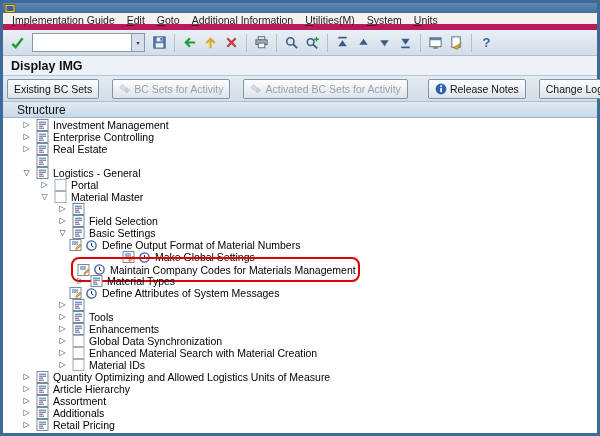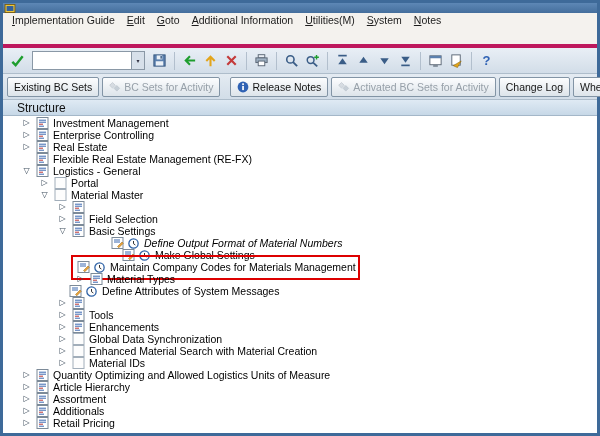--- a/index.html
+++ b/index.html
@@ -4,21 +4,21 @@
 <style>
   * { margin:0; padding:0; box-sizing:border-box; }
   html,body { width:600px; height:436px; overflow:hidden; background:#fff;
               font-family:"Liberation Sans","DejaVu Sans",sans-serif; }
   .window { width:600px; height:436px; border:3px solid #3e6a99; display:flex;
             flex-direction:column; background:#dbe4ed; }
 
   .titlebar { height:10px; flex:0 0 auto; background:linear-gradient(#5d87b5,#446e9c);
               display:flex; align-items:center; padding:0 1px; }
 
-  .menubar { height:35px; flex:0 0 auto; background:#f4f2ee; border-bottom:4px solid #be185d;
+  .menubar { height:17px; flex:0 0 auto; background:#f4f2ee; border-bottom:6px solid #be185d;
              display:flex; padding:0 3px; }
   .menu-item { display:inline-block; font-size:10.5px; color:#1c1c1c; padding:1px 6px; cursor:default; }
   .menu-item::first-letter { text-decoration:underline; }
 
   .toolbar { height:26px; flex:0 0 auto; background:linear-gradient(#e9eff6,#d2dde8);
              border-bottom:1px solid #aebdcb; display:flex; align-items:center; padding:0 4px; }
   .tbtn { background:none; border:1px solid transparent; width:21px; height:21px; padding:0;
           display:flex; align-items:center; justify-content:center; }
   .cmdwrap { display:flex; align-items:center; height:19px; background:#fff;
              border:1px solid #8a98a6; margin:0 4px; }
@@ -28,39 +28,39 @@
             font-size:6px; color:#334; display:flex; align-items:center; justify-content:center; }
   .sep { width:1px; height:18px; background:#b2bfcd; margin:0 4px; flex:0 0 auto; }
   .help-glyph { font-size:13px; font-weight:bold; color:#2f62b4; }
 
   .titlerow { height:20px; flex:0 0 auto; background:#ecf2f8; border-bottom:1px solid #b8c4d0;
               display:flex; align-items:center; padding:0 8px; }
   .page-title { font-size:12.5px; font-weight:bold; color:#101010; }
 
   .apptoolbar { height:26px; flex:0 0 auto; background:linear-gradient(#e4ebf2,#d2dde8);
                 border-bottom:1px solid #aebdcb; display:flex; align-items:center;
-                padding:0 4px; gap:3px; }
+                padding:0 4px; gap:13px; }
   .abtn { display:flex; align-items:center; gap:3px; height:20px; padding:0 6px;
           font-size:10.5px; color:#141414; background:linear-gradient(#fcfdfe,#dde4ea);
           border:1px solid #8294a5; border-radius:2px; font-family:inherit; white-space:nowrap; }
   .abtn.disabled { color:#97a0a9; }
   .abtn.disabled .bicon { opacity:.55; }
   .abtn.gap { margin-left:7px; }
   .bicon { display:flex; align-items:center; }
 
   .structhead { height:16px; flex:0 0 auto; background:linear-gradient(#dfeaf4,#c7d8e7);
                 border-bottom:1px solid #a4b7c8; display:flex; align-items:center;
                 padding:0 14px; font-size:12px; color:#101010; }
 
   .tree { flex:1 1 auto; background:#fff; overflow:hidden; padding-top:1px; }
   .trow { height:12px; display:flex; align-items:center; white-space:nowrap; }
   .exp { width:15px; flex:0 0 auto; font-size:8px; line-height:12px; color:#3a4a5a; text-align:center; }
   .ticon { width:16px; flex:0 0 auto; display:flex; align-items:center; justify-content:center; }
   .tlabel { font-size:10.5px; color:#000; margin-left:3px; }
-  .hl { display:inline-flex; align-items:center; outline:2px solid var(--hl-color,#dd0000); padding:4px 2px; }
+  .hl { display:inline-flex; align-items:flex-end; outline:2px solid var(--hl-color,#dd0000); padding:4px 2px;border-radius:6px; }
 </style>
 </head>
 <body>
 
 <div class="window">
 
   <div class="titlebar">
     <span style="display:flex;">
       <svg width="12" height="9" viewBox="0 0 12 10">
           <rect x="0.5" y="0.5" width="11" height="9" fill="#f0c83c" stroke="#7a5c10"></rect>
@@ -69,21 +69,21 @@
     </span>
   </div>
 
   <div class="menubar">
     <span class="menu-item">Implementation Guide</span>
     <span class="menu-item">Edit</span>
     <span class="menu-item">Goto</span>
     <span class="menu-item">Additional Information</span>
     <span class="menu-item">Utilities(M)</span>
     <span class="menu-item">System</span>
-    <span class="menu-item">Notes</span>
+    <span class="menu-item">Units</span>
   </div>
 
   <div class="toolbar">
     <button class="tbtn">
         <svg width="15" height="15" viewBox="0 0 16 16">
           <path d="M2.5 9.5l3.5 3.5L13.5 3.5" fill="none" stroke="#1e9e2e" stroke-width="2.6"></path>
         </svg>
       </button>
     <span class="cmdwrap">
       <input class="cmd" value="" style="">
@@ -171,52 +171,55 @@
           <rect x="3" y="2" width="9" height="11" fill="#fff" stroke="#5a6674"></rect>
           <path d="M4.5 13.5L13 8.5l-4 7z" fill="#e3a51b" stroke="#8a6510" stroke-width="0.6"></path>
         </svg>
       </button>
     <span class="sep"></span>
     <button class="tbtn">
         <span class="help-glyph">?</span>
       </button>
   </div>
 
+  <div class="titlerow">
+    <span class="page-title">Display IMG</span>
+  </div>
 
   <div class="apptoolbar">
     <button class="abtn">
       <span>Existing BC Sets</span>
     </button>
     <button class="abtn disabled">
       <span class="bicon">
           <svg width="12" height="12" viewBox="0 0 12 12">
             <path d="M3.5 1.5l2.8 2.8-2.8 2.8L0.7 4.3z" fill="#c2cad2" stroke="#8a96a2" stroke-width="0.6"></path>
             <path d="M7.8 4.5l2.8 2.8-2.8 2.8L5 7.3z" fill="#aab6c2" stroke="#8a96a2" stroke-width="0.6"></path>
           </svg>
         </span>
       <span>BC Sets for Activity</span>
     </button>
+    <button class="abtn disabled">
+      <span class="bicon">
+          <svg width="12" height="12" viewBox="0 0 12 12">
+            <path d="M3.5 1.5l2.8 2.8-2.8 2.8L0.7 4.3z" fill="#c2cad2" stroke="#8a96a2" stroke-width="0.6"></path>
+            <path d="M7.8 4.5l2.8 2.8-2.8 2.8L5 7.3z" fill="#aab6c2" stroke="#8a96a2" stroke-width="0.6"></path>
+          </svg>
+        </span>
+      <span>Activated BC Sets for Activity</span>
+    </button>
     <button class="abtn gap">
       <span class="bicon">
           <svg width="12" height="12" viewBox="0 0 12 12">
             <circle cx="6" cy="6" r="5.4" fill="#2f62b4"></circle>
             <rect x="5.2" y="4.9" width="1.7" height="4.2" fill="#fff"></rect>
             <rect x="5.2" y="2.3" width="1.7" height="1.7" fill="#fff"></rect>
           </svg>
         </span>
       <span>Release Notes</span>
-    </button>
-    <button class="abtn disabled">
-      <span class="bicon">
-          <svg width="12" height="12" viewBox="0 0 12 12">
-            <path d="M3.5 1.5l2.8 2.8-2.8 2.8L0.7 4.3z" fill="#c2cad2" stroke="#8a96a2" stroke-width="0.6"></path>
-            <path d="M7.8 4.5l2.8 2.8-2.8 2.8L5 7.3z" fill="#aab6c2" stroke="#8a96a2" stroke-width="0.6"></path>
-          </svg>
-        </span>
-      <span>Activated BC Sets for Activity</span>
     </button>
     <button class="abtn">
       <span>Change Log</span>
     </button>
     <button class="abtn">
       <span>Where Else Used</span>
     </button>
   </div>
 
   <div class="structhead">
@@ -263,21 +266,20 @@
       <div class="trow" style="padding-left: 16px;">
         <span class="exp"></span>
         <span class="ticon">
           <svg width="13" height="12" viewBox="0 0 13 12">
             <rect x="1" y="0.5" width="11" height="11" fill="#fff" stroke="#7c8a98"></rect>
             <path d="M3 3.2h7M3 5.2h7" stroke="#3b68b0" stroke-width="1"></path>
             <path d="M3 7.2h4" stroke="#b93333" stroke-width="1"></path>
             <path d="M3 9.2h5" stroke="#3b68b0" stroke-width="1"></path>
           </svg>
         </span>
-        <span class="tlabel">Flexible Real Estate Management (RE-FX)</span>
       </div>
       <div class="trow" style="padding-left: 16px;">
         <span class="exp">▽</span>
         <span class="ticon">
           <svg width="13" height="12" viewBox="0 0 13 12">
             <rect x="1" y="0.5" width="11" height="11" fill="#fff" stroke="#7c8a98"></rect>
             <path d="M3 3.2h7M3 5.2h7" stroke="#3b68b0" stroke-width="1"></path>
             <path d="M3 7.2h4" stroke="#b93333" stroke-width="1"></path>
             <path d="M3 9.2h5" stroke="#3b68b0" stroke-width="1"></path>
           </svg>
@@ -330,21 +332,21 @@
         <span class="ticon">
           <svg width="13" height="12" viewBox="0 0 13 12">
             <rect x="1" y="0.5" width="11" height="11" fill="#fff" stroke="#7c8a98"></rect>
             <path d="M3 3.2h7M3 5.2h7" stroke="#3b68b0" stroke-width="1"></path>
             <path d="M3 7.2h4" stroke="#b93333" stroke-width="1"></path>
             <path d="M3 9.2h5" stroke="#3b68b0" stroke-width="1"></path>
           </svg>
         </span>
         <span class="tlabel">Basic Settings</span>
       </div>
-      <div class="trow" style="padding-left: 106px; font-style: italic;">
+      <div class="trow" style="padding-left: 64px;">
         <span class="ticon">
           <svg width="13" height="12" viewBox="0 0 13 12">
             <rect x="1" y="0.5" width="11" height="11" fill="#fff" stroke="#7c8a98"></rect>
             <path d="M3 3h6M3 5h6" stroke="#3b68b0" stroke-width="1"></path>
             <path d="M6.5 9.5L11 5l1.3 1.3-4.5 4.5z" fill="#e9a33a" stroke="#946718" stroke-width="0.5"></path>
           </svg>
         </span>
         <span class="ticon">
           <svg width="13" height="13" viewBox="0 0 14 13">
             <circle cx="7" cy="6.5" r="5" fill="#fff" stroke="#2e62a6" stroke-width="1.4"></circle>

